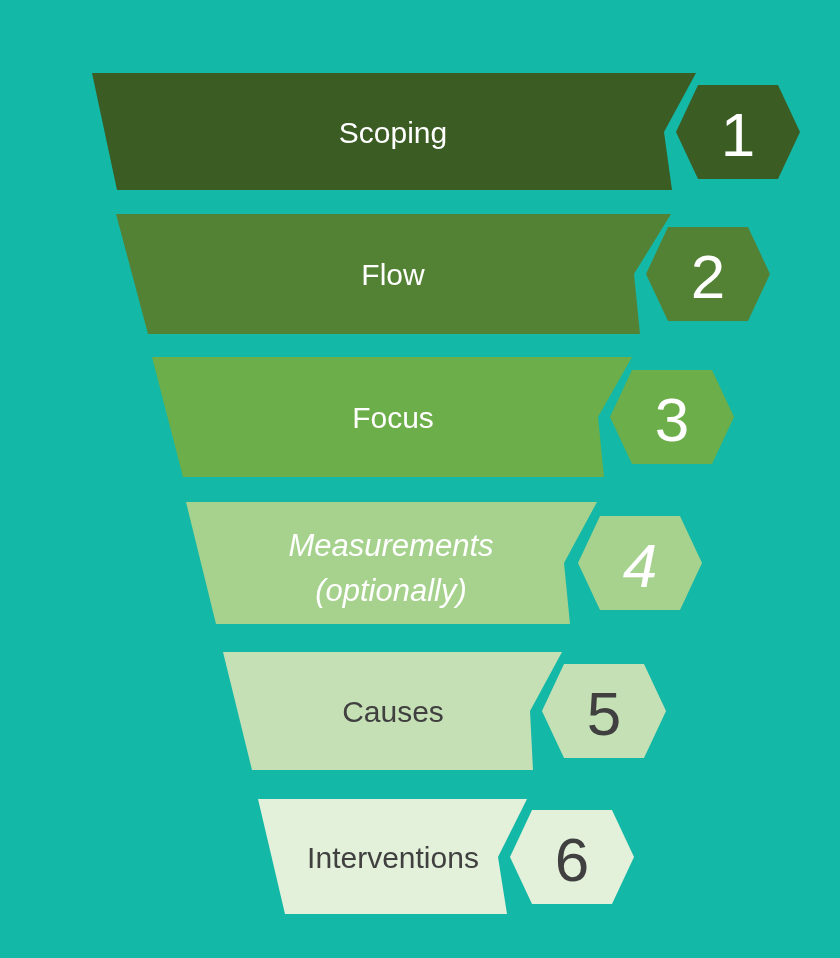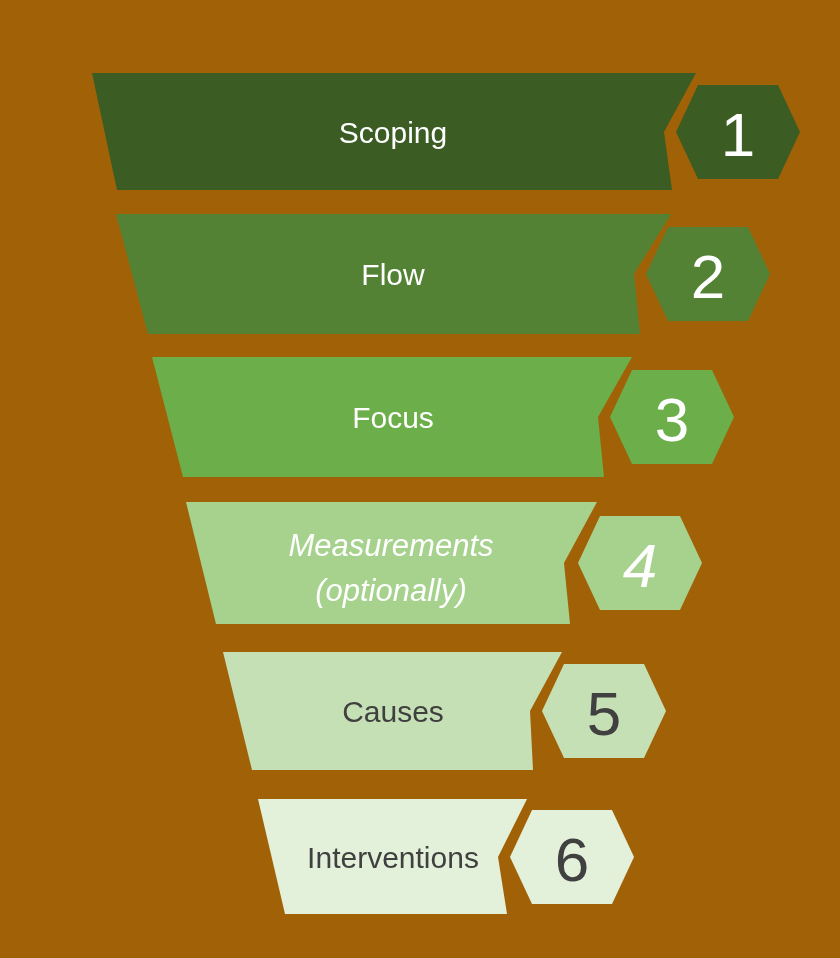--- a/index.html
+++ b/index.html
@@ -4,21 +4,21 @@
 <style>
   html, body {
     margin: 0;
     padding: 0;
     background: #ffffff;
   }
   .canvas {
     position: relative;
     width: 840px;
     height: 958px;
-    background: #a16207;
+    background: #14b8a6;
     overflow: hidden;
   }
   svg text {
     font-family: "Liberation Sans", sans-serif;
   }
   .level-label {
     font-size: 30px;
     font-weight: 400;
     text-anchor: middle;
   }

